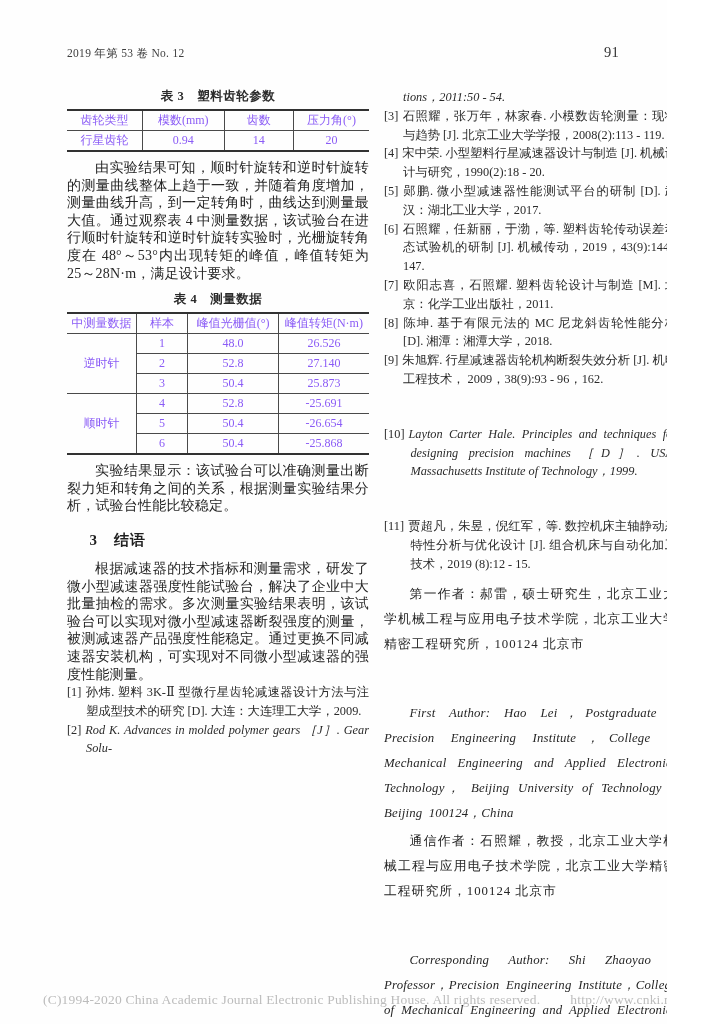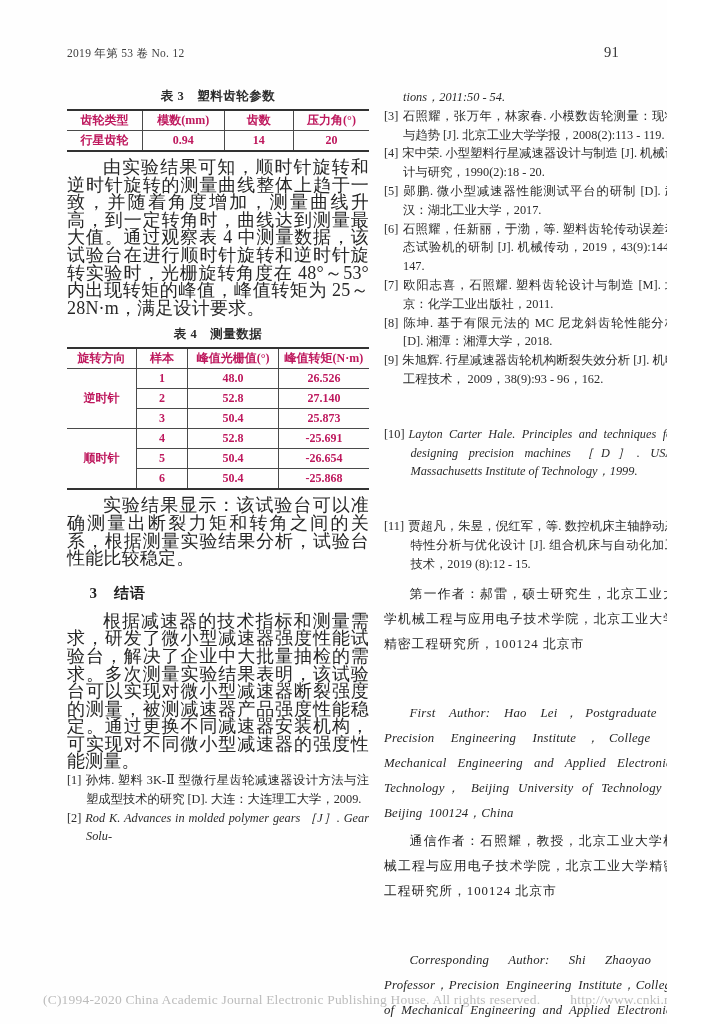--- a/index.html
+++ b/index.html
@@ -28,31 +28,31 @@
   .tbl-caption {
     text-align:center; font-weight:bold; font-size:12.5px;
     margin:0 0 4px 0; letter-spacing:0.5px;
   }
   .tbl-caption.second { margin-top:9px; }
   .tablewrap { border-top:2px solid #323232; border-bottom:2px solid #323232; }
   table { border-collapse:collapse; width:100%; table-layout:fixed; }
   th,td {
     border:1px solid #4a4a4a;
     padding:2px 1px; text-align:center; vertical-align:middle;
-    font-size:12px; font-weight:bold; line-height:1.25; color:#be185d;
+    font-size:12px; font-weight:normal; line-height:1.25; color:#8b5cf6;
   }
   tr > *:first-child { border-left:none; }
   tr > *:last-child  { border-right:none; }
   thead th { border-top:none; }
   tbody tr:last-child td { border-bottom:none; }
   td.grp-last { border-bottom:none; }
 
   
   .para {
-    font-size:18px; line-height:17.6px; text-align:justify;
+    font-size:14px; line-height:17.6px; text-align:justify;
     text-indent:2em; margin:7px 0 0 0; letter-spacing:0.2px; color:#262626;
   }
   .sec-heading {
     font-weight:bold; font-size:15px; margin:16px 0 10px 0;
     padding-left:1.5em; letter-spacing:1px; color:#1f1f1f;
   }
   .refs-heading {
     text-align:center; font-weight:bold; font-size:13.5px;
     margin:13px 0 6px 0; letter-spacing:1px;
   }
@@ -131,21 +131,21 @@
     <div class="tablewrap">
       <table>
         <colgroup>
             <col style="width:23%">
             <col style="width:17%">
             <col style="width:30%">
             <col style="width:30%">
           </colgroup>
         <thead>
           <tr>
-            <th>旋转方向</th>
+            <th>中测量数据</th>
             <th>样本</th>
             <th>峰值光栅值(°)</th>
             <th>峰值转矩(N·m)</th>
           </tr>
         </thead>
         <tbody>
           <tr>
             <td rowspan="3">逆时针</td>
             <td>1</td>
             <td>48.0</td>

